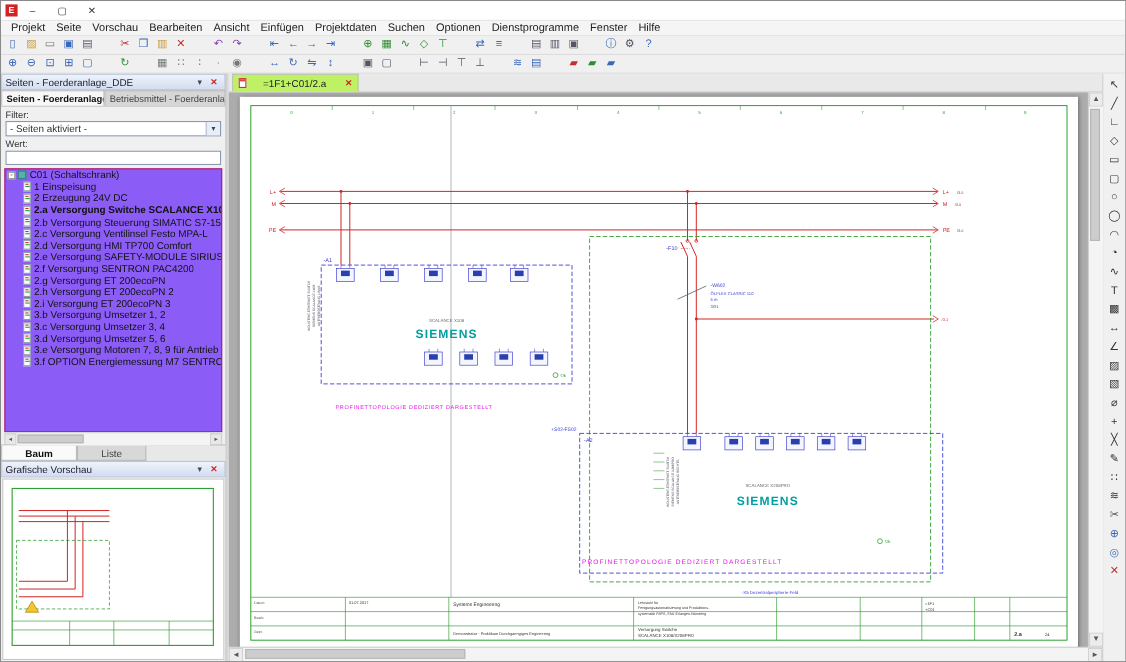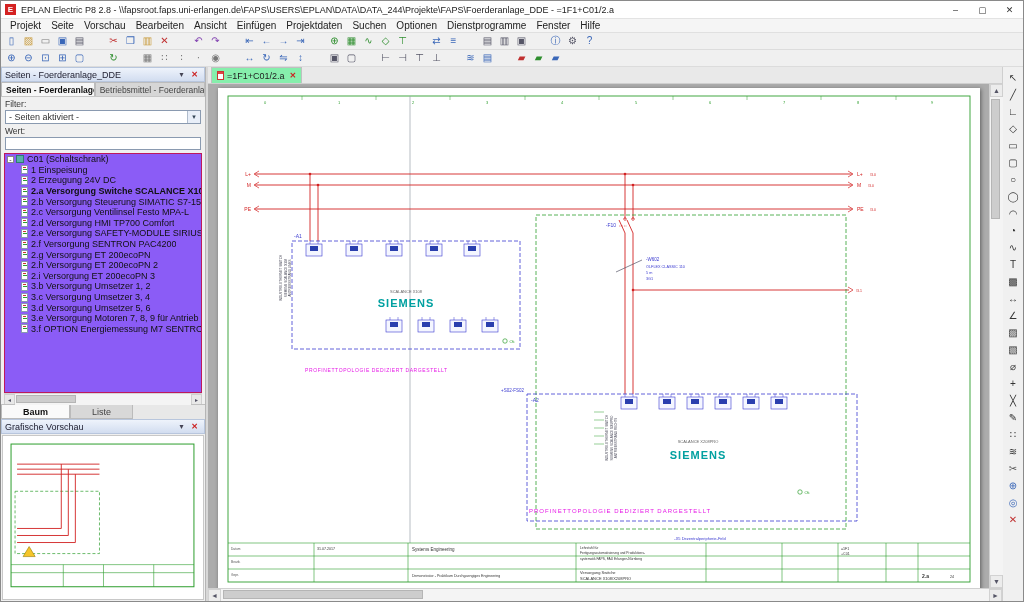--- a/index.html
+++ b/index.html
@@ -60,21 +60,21 @@
   .btab { padding:0 21px; display:flex; align-items:center; border:1px solid #bbb; border-top:none; background:#d8d8d8; color:#444; }
   .btab.active { background:#fafafa; font-weight:bold; color:#111; }
 
   .preview-panel { flex:1; display:flex; flex-direction:column; min-height:0; }
   .preview-body { flex:1; background:#fff; border:1px solid #c8c8c8; margin:1px; overflow:hidden; }
 
   
   .editor { flex:1; display:flex; min-width:0; }
   .editor-center { flex:1; display:flex; flex-direction:column; min-width:0; }
   .edit-tabbar { height:17px; background:#e9e9e9; border-bottom:1px solid #cfcfcf; display:flex; align-items:flex-end; padding-left:3px; }
-  .etab { height:16px; display:flex; align-items:center; gap:3px; background:#86efac; border:1px solid #c0c0c0; border-bottom:none; padding:0 5px; font-size:9px; color:#222; }
+  .etab { height:16px; display:flex; align-items:center; gap:15px; background:#bef264; border:1px solid #c0c0c0; border-bottom:none; padding:0 5px; font-size:9px; color:#222; }
   .etab-ico { width:7px; height:9px; background:#fff; border:1px solid #c33; position:relative; }
   .etab-ico::after { content:""; position:absolute; left:0; top:0; right:0; height:2px; background:#d44; }
   .etab-close { color:#c22; font-weight:bold; font-size:8px; margin-left:2px; }
 
   .canvas-row { flex:1; display:flex; min-height:0; }
   .canvas-wrap { flex:1; position:relative; background:#acacac; overflow:hidden; }
   .page { position:absolute; left:10px; top:4px; width:762px; height:502px; background:#fff; box-shadow:1px 1px 4px rgba(0,0,0,.45); }
   .page svg { display:block; width:100%; height:100%; }
 
   .vscroll { width:13px; background:#f0f0f0; border-left:1px solid #d0d0d0; display:flex; flex-direction:column; }
@@ -88,21 +88,20 @@
 
   .splitter { width:2px; background:#d8d8d8; flex:0 0 auto; }
 </style>
 </head>
 <body>
 
 <div class="window">
 
   <div class="titl titlebar">
     <span class="app-icon">E</span>
-    <span class="title-text">EPLAN Electric P8 2.8 - \\fapsroot.faps.uni-erlangen.de\FAPS\USERS\EPLAN\DATA\DATA_244\Projekte\FAPS\Foerderanlage_DDE - =1F1+C01/2.a</span>
     <span class="win-controls">
       <span class="win-btn">–</span>
       <span class="win-btn">▢</span>
       <span class="win-btn">✕</span>
     </span>
   </div>
 
   <div class="menubar">
 
   <span class="menu-item">Projekt</span>

